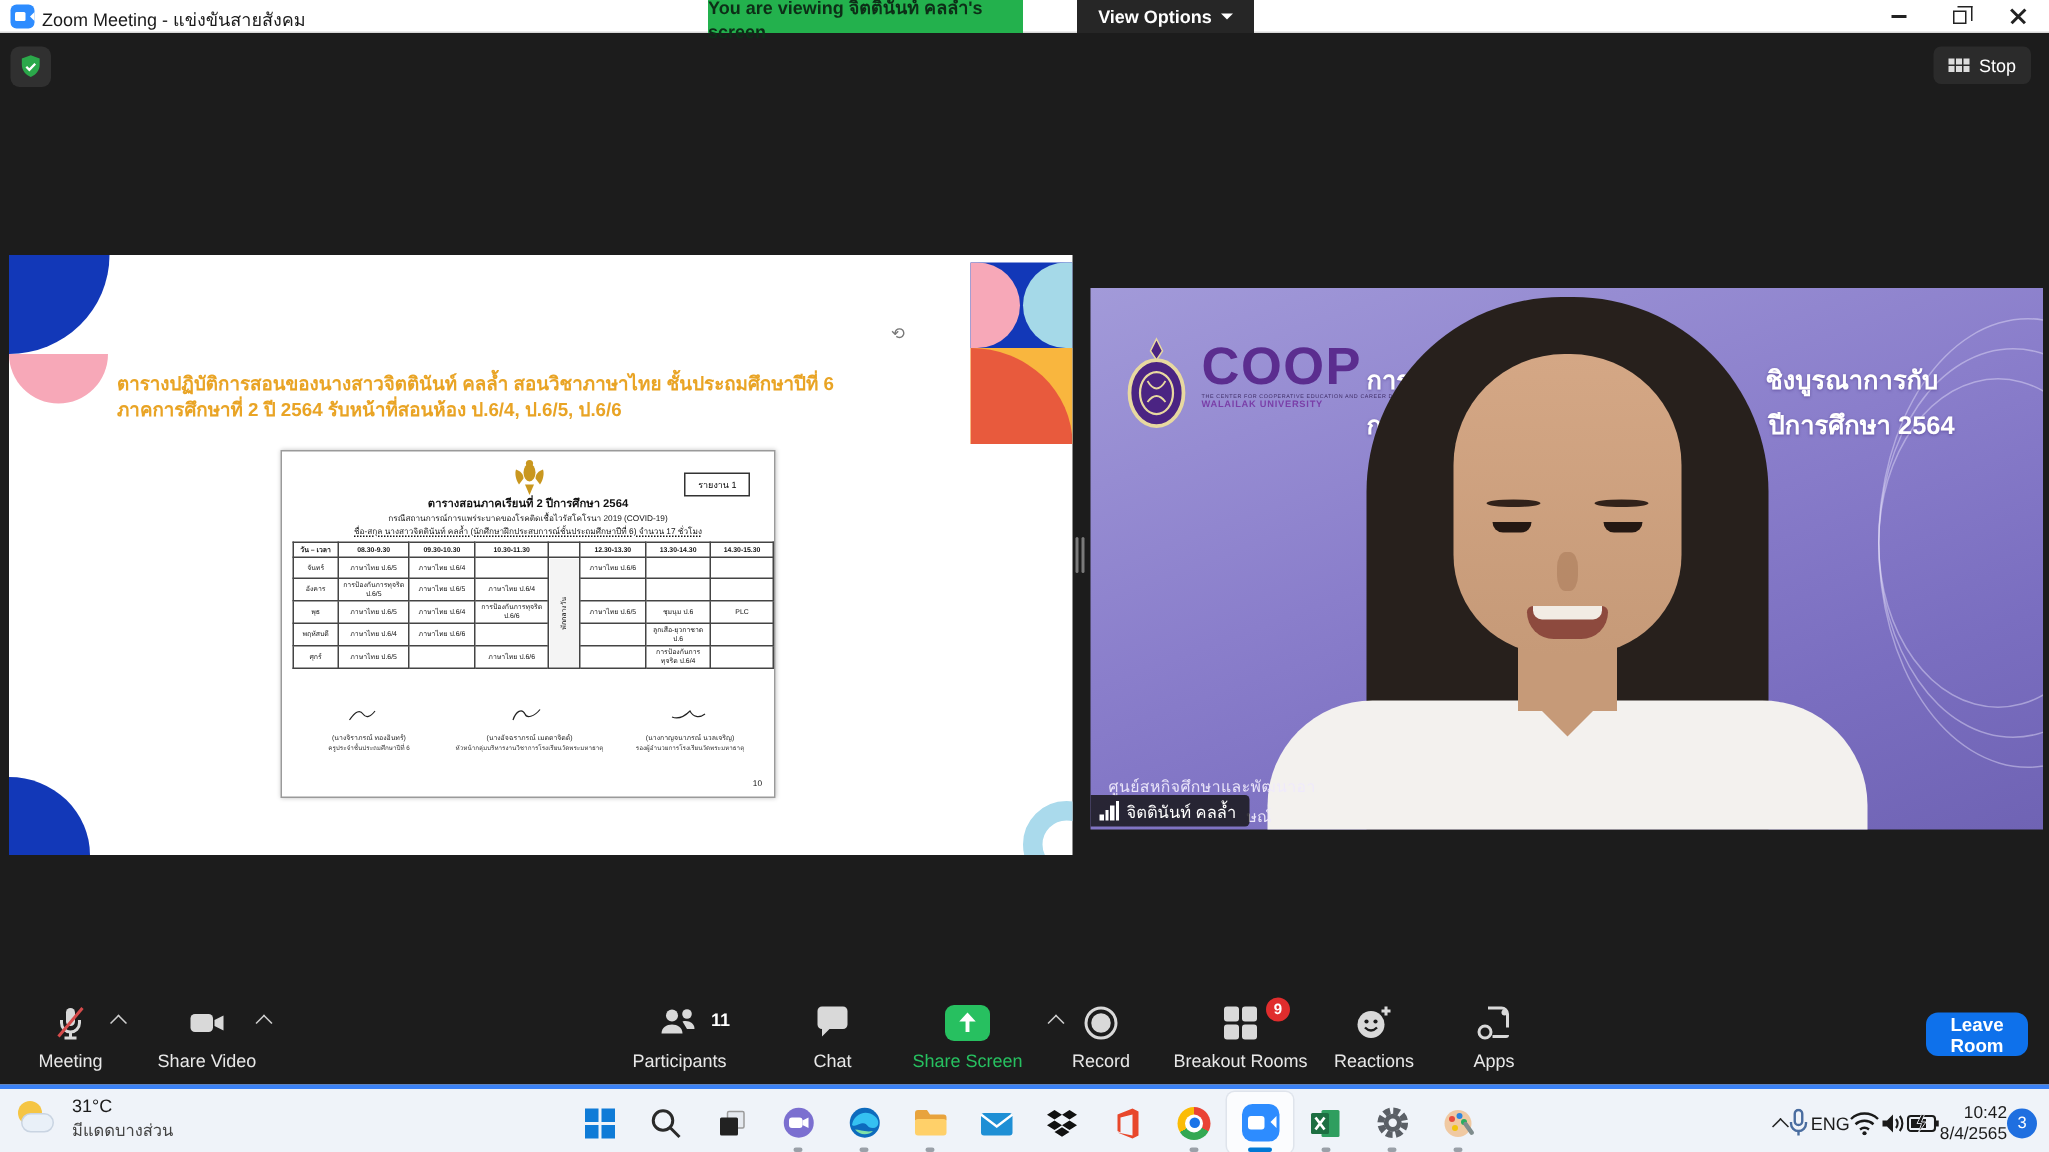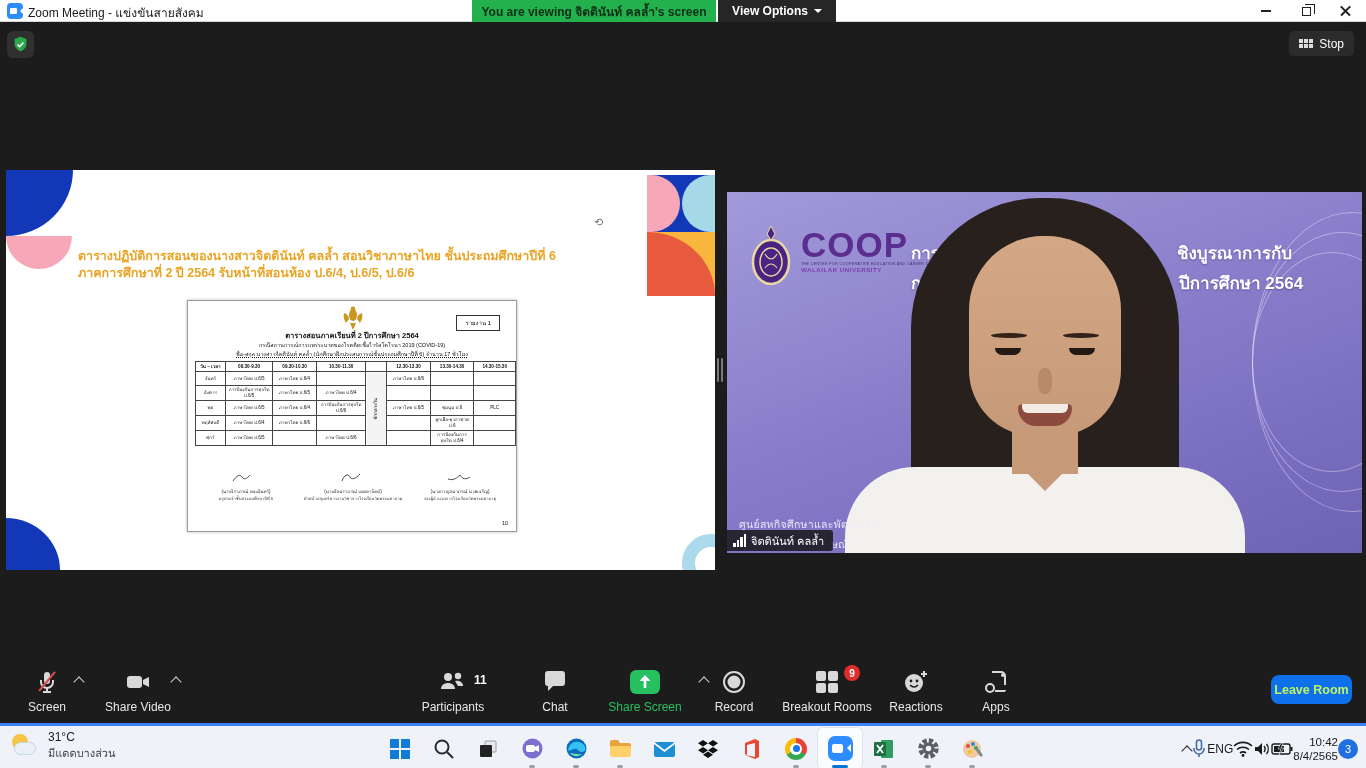--- a/index.html
+++ b/index.html
@@ -4,21 +4,21 @@
 <style>
   *{margin:0;padding:0;box-sizing:border-box}
   html,body{width:1366px;height:768px;overflow:hidden;background:#1c1c1c;
     font-family:"Liberation Sans","DejaVu Sans",sans-serif}
   
   .tb{position:absolute;top:0;left:0;width:1366px;height:22px;background:#fff;border-bottom:1px solid #d8d8d8;z-index:50}
   .tb-title{position:absolute;left:28px;top:3px;font-size:12px;color:#1a1a1a}
   .zoom-ico{position:absolute;left:7px;top:3px;width:16px;height:16px;border-radius:4px;background:#2d8cff}
   .zoom-ico i{position:absolute;left:3px;top:5px;width:7px;height:6px;background:#fff;border-radius:1px}
   .zoom-ico u{position:absolute;left:10px;top:5px;width:0;height:0;border:3px solid transparent;border-right-color:#fff}
-  .gbanner{position:absolute;left:472px;top:0;width:244px;height:22px;background:#23b14d;color:#0d2e17;
+  .gbanner{position:absolute;left:472px;top:0;width:210px;height:22px;background:#23b14d;color:#0d2e17;
     font-size:12px;font-weight:bold;display:flex;align-items:center;justify-content:center}
   .vopts{position:absolute;left:718px;top:0;width:118px;height:22px;background:#262626;color:#fff;font-size:12px;
     font-weight:bold;display:flex;align-items:center;justify-content:center;gap:6px}
   .vopts .car{width:0;height:0;border:4px solid transparent;border-top-color:#fff;margin-top:4px}
   .wbtn{position:absolute;top:0;width:40px;height:22px;display:flex;align-items:center;justify-content:center}
   .minbar{width:10px;height:2px;background:#222}
   .maxsq{width:9px;height:9px;border:1.5px solid #222;position:relative}
   .maxsq:before{content:"";position:absolute;left:2px;top:-4px;width:9px;height:9px;border:1.5px solid #222;border-left:none;border-bottom:none}
   .xa,.xb{position:absolute;width:13px;height:1.6px;background:#222;left:13px;top:10px}
   .xa{transform:rotate(45deg)}.xb{transform:rotate(-45deg)}
@@ -93,21 +93,21 @@
   
   .ztool{position:absolute;left:0;bottom:0;width:100%;height:62px;background:#1c1c1c}
   .tool{position:absolute;top:8px;text-align:center;color:#e8e8e8;font-size:12px}
   .tool .lab{margin-top:5px;display:block}
   .tool svg{display:block;margin:0 auto}
   .chev{position:absolute;width:8px;height:8px;border-left:1.6px solid #cfcfcf;border-top:1.6px solid #cfcfcf;transform:rotate(45deg)}
   .cnt{position:absolute;font-size:12px;color:#fff;font-weight:bold}
   .badge9{position:absolute;background:#e02d2d;color:#fff;border-radius:50%;width:16px;height:16px;font-size:10px;font-weight:bold;
     display:flex;align-items:center;justify-content:center}
   .sharelab{color:#27c060!important}
-  .leave{position:absolute;right:14px;top:14px;width:81px;height:29px;background:#0e71eb;color:#bef264;border:none;
+  .leave{position:absolute;right:14px;top:14px;width:68px;height:29px;background:#0e71eb;color:#ffffff;border:none;
     border-radius:8px;font-size:12.5px;font-weight:bold;font-family:inherit}
   
   .task{position:absolute;top:723px;left:0;width:1366px;height:45px;background:#eff3f9;border-top:3px solid #3b82f6}
   .weather{position:absolute;left:10px;top:4px;display:flex;align-items:center;gap:8px}
   .wtxt .t1{font-size:12px;color:#1b1b1b}
   .wtxt .t2{font-size:11px;color:#444}
   .sun{position:relative;width:30px;height:26px}
   .sun .s{position:absolute;left:2px;top:1px;width:16px;height:16px;border-radius:50%;background:#f5c544}
   .sun .c{position:absolute;left:4px;top:9px;width:22px;height:13px;border-radius:10px;background:#e9f0f8;border:1px solid #c9d4e2}
   .ticons{position:absolute;left:378px;top:2px;display:flex}
@@ -344,21 +344,21 @@
   <div class="ztool">
 
     <div class="tool" style="left:14px;width:66px">
       <svg width="26" height="26" viewBox="0 0 26 26">
         <rect x="10" y="3" width="6" height="12" rx="3" fill="#d9d9d9"></rect>
         <path d="M7 11v2a6 6 0 0012 0v-2" stroke="#d9d9d9" stroke-width="2" fill="none"></path>
         <line x1="13" y1="19" x2="13" y2="23" stroke="#d9d9d9" stroke-width="2"></line>
         <line x1="9" y1="23" x2="17" y2="23" stroke="#d9d9d9" stroke-width="2"></line>
         <line x1="5" y1="22" x2="21" y2="3" stroke="#d64b4b" stroke-width="2"></line>
       </svg>
-      <span class="lab">Screen</span>
+      <span class="lab">Meeting</span>
     </div>
     <span class="chev" style="left:75px;top:17px"></span>
 
     <div class="tool" style="left:102px;width:72px">
       <svg width="28" height="26" viewBox="0 0 28 26">
         <rect x="3" y="7" width="15" height="12" rx="3" fill="#d9d9d9"></rect>
         <path d="M19 11l6-3v10l-6-3z" fill="#d9d9d9"></path>
       </svg>
       <span class="lab">Share Video</span>
     </div>

